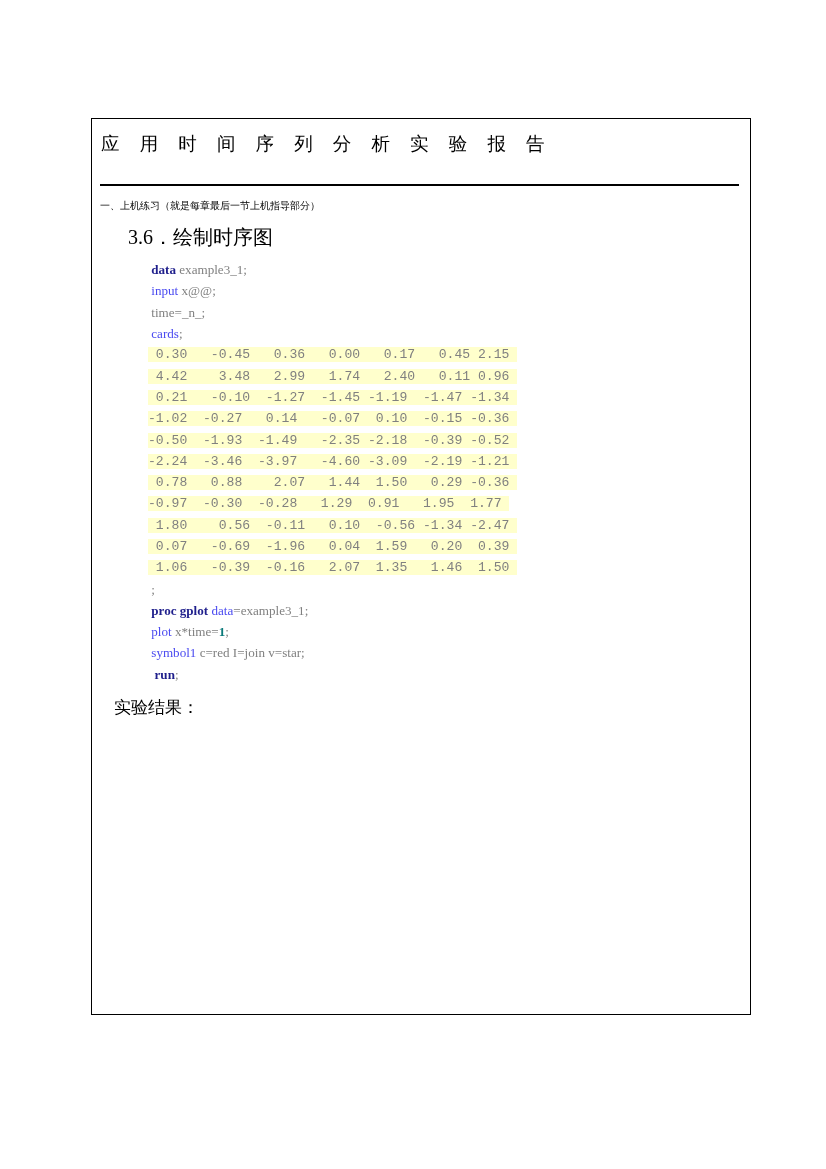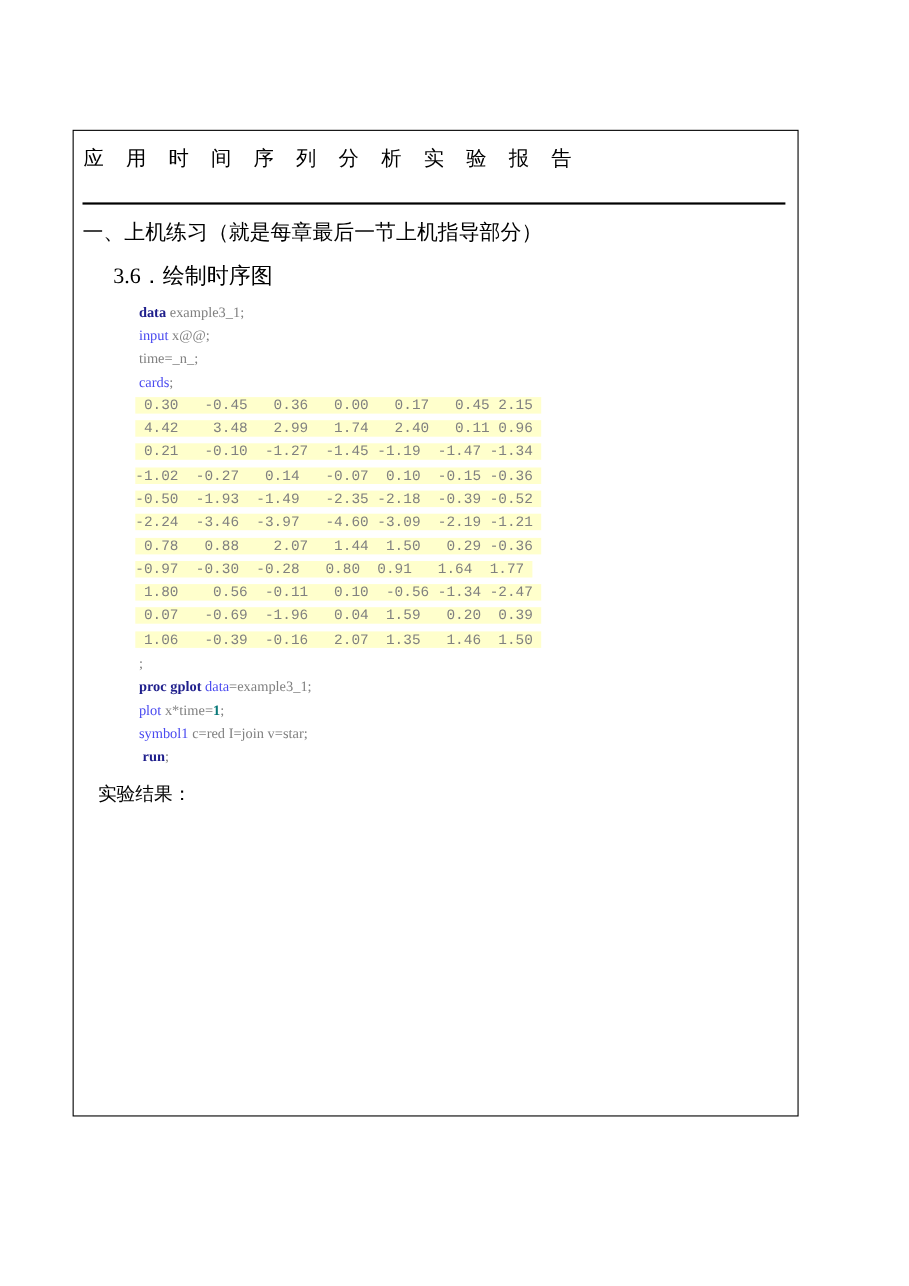--- a/index.html
+++ b/index.html
@@ -11,21 +11,21 @@
     width: 826px;
     height: 1169px;
     font-family: "Liberation Serif", "DejaVu Serif", serif;
     color: #000000;
     overflow: hidden;
   }
 
   
   .page-sheet {
     position: absolute;
-    left: 66px;
+    left: 91px;
     top: 118px;
     width: 660px;
     height: 897px;
     border: 1px solid #000000;
     box-sizing: border-box;
     background: #ffffff;
   }
 
   
   .doc-title {
@@ -40,21 +40,21 @@
   }
 
   .title-rule {
     margin: 29px 11px 0 8px;
     height: 0;
     border-top: 2px solid #000000;
   }
 
   
   .section-heading {
-    font-size: 19px;
+    font-size: 10px;
     padding: 12px 0 0 8px;
     line-height: 1.5;
     white-space: nowrap;
   }
 
   .subsection-heading {
     font-size: 20px;
     padding: 9px 0 0 36px;
     line-height: 1.5;
     white-space: nowrap;
@@ -119,21 +119,21 @@
       <div class="code-line"><span class="tok-plain"> </span><span class="tok-proc">input</span><span class="tok-plain"> x@@;</span></div>
       <div class="code-line"><span class="tok-plain"> time=_n_;</span></div>
       <div class="code-line"><span class="tok-plain"> </span><span class="tok-proc">cards</span><span class="tok-plain">;</span></div>
       <div class="code-data-line"><span class="hl"> 0.30   -0.45   0.36   0.00   0.17   0.45 2.15 </span></div>
       <div class="code-data-line"><span class="hl"> 4.42    3.48   2.99   1.74   2.40   0.11 0.96 </span></div>
       <div class="code-data-line"><span class="hl"> 0.21   -0.10  -1.27  -1.45 -1.19  -1.47 -1.34 </span></div>
       <div class="code-data-line"><span class="hl">-1.02  -0.27   0.14   -0.07  0.10  -0.15 -0.36 </span></div>
       <div class="code-data-line"><span class="hl">-0.50  -1.93  -1.49   -2.35 -2.18  -0.39 -0.52 </span></div>
       <div class="code-data-line"><span class="hl">-2.24  -3.46  -3.97   -4.60 -3.09  -2.19 -1.21 </span></div>
       <div class="code-data-line"><span class="hl"> 0.78   0.88    2.07   1.44  1.50   0.29 -0.36 </span></div>
-      <div class="code-data-line"><span class="hl">-0.97  -0.30  -0.28   0.80  0.91   1.64  1.77 </span></div>
+      <div class="code-data-line"><span class="hl">-0.97  -0.30  -0.28   1.29  0.91   1.95  1.77 </span></div>
       <div class="code-data-line"><span class="hl"> 1.80    0.56  -0.11   0.10  -0.56 -1.34 -2.47 </span></div>
       <div class="code-data-line"><span class="hl"> 0.07   -0.69  -1.96   0.04  1.59   0.20  0.39 </span></div>
       <div class="code-data-line"><span class="hl"> 1.06   -0.39  -0.16   2.07  1.35   1.46  1.50 </span></div>
       <div class="code-line"><span class="tok-plain"> ;</span></div>
       <div class="code-line"><span class="tok-plain"> </span><span class="tok-kw">proc gplot</span><span class="tok-plain"> </span><span class="tok-proc">data</span><span class="tok-plain">=example3_1;</span></div>
       <div class="code-line"><span class="tok-plain"> </span><span class="tok-proc">plot</span><span class="tok-plain"> x*time=</span><span class="tok-num">1</span><span class="tok-plain">;</span></div>
       <div class="code-line"><span class="tok-plain"> </span><span class="tok-proc">symbol1</span><span class="tok-plain"> c=red I=join v=star;</span></div>
       <div class="code-line"><span class="tok-plain">  </span><span class="tok-kw">run</span><span class="tok-plain">;</span></div>
     </div>
 

